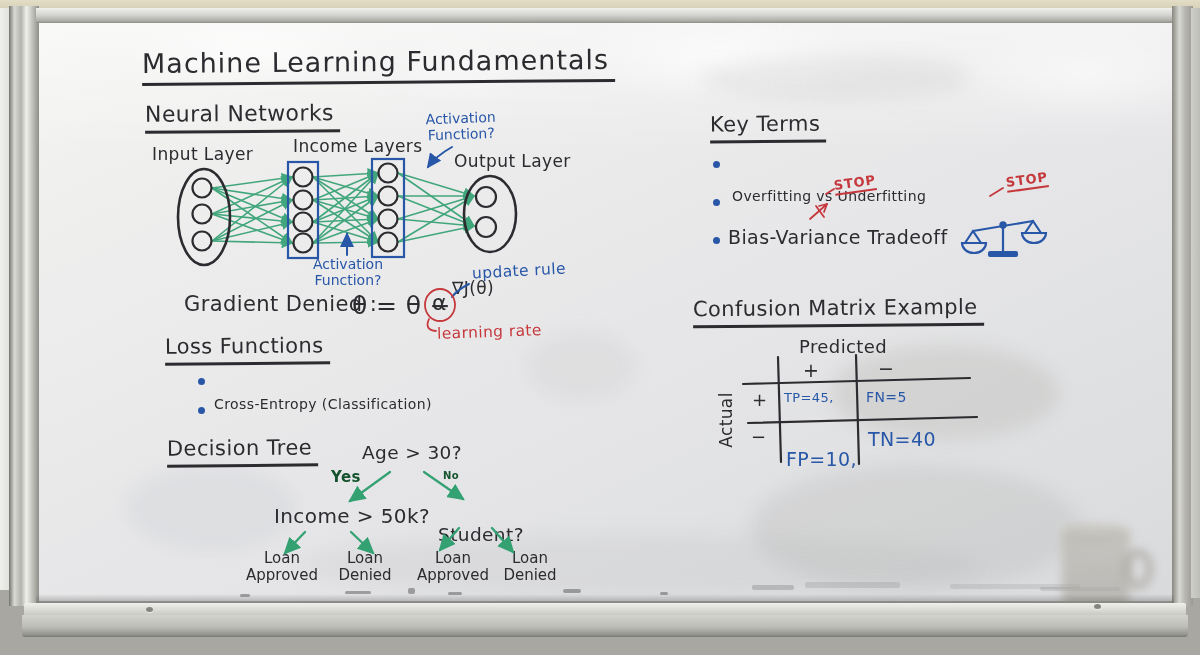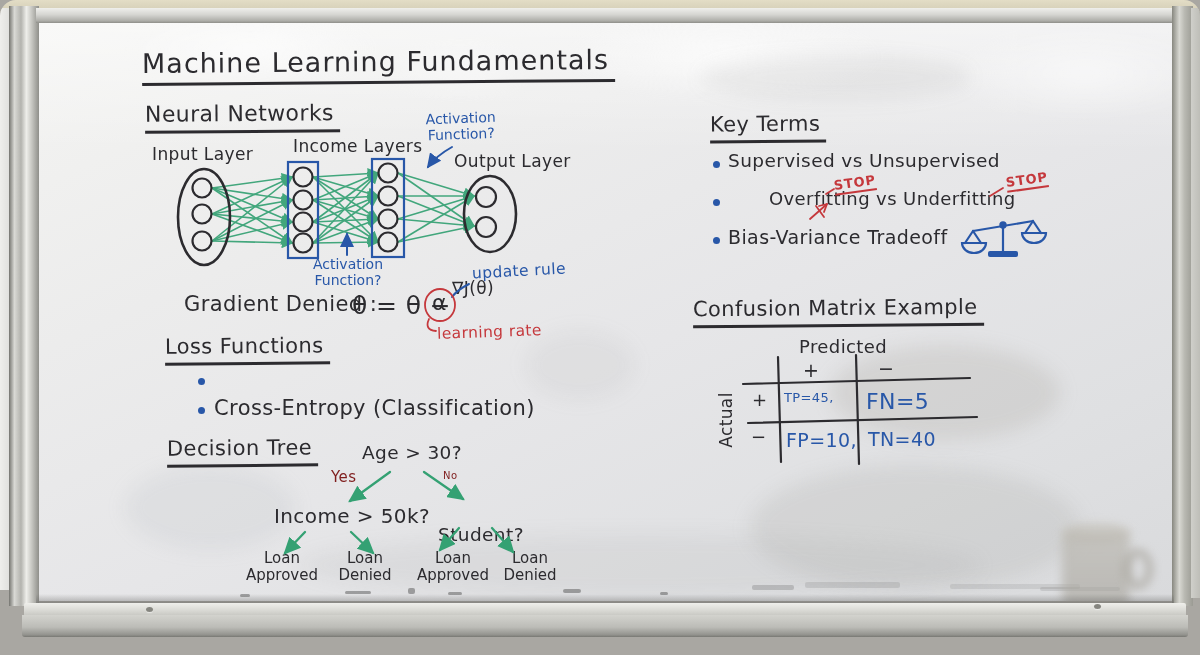--- a/index.html
+++ b/index.html
@@ -1,18 +1,18 @@
 <!DOCTYPE html>
 <html><head>
 <meta charset="utf-8">
 <style>
   * { margin:0; padding:0; box-sizing:border-box; }
   html,body { width:1200px; height:655px; overflow:hidden; }
   body { background:#a9a7a2; font-family:"DejaVu Sans", sans-serif; }
-  #scene { position:relative; width:1200px; height:655px; overflow:hidden;border-radius:16px; }
+  #scene { position:relative; width:1200px; height:655px; overflow:hidden; }
   .abs { position:absolute; }
 
   
   .wall-top { left:0; top:0; width:1200px; height:12px; background:linear-gradient(180deg,#e3ddc6,#d3cdb6); }
   .left-panel { left:0; top:8px; width:11px; height:582px; background:linear-gradient(90deg,#efefec,#dededb); }
   .left-frame { left:9px; top:6px; width:30px; height:600px;
     background:linear-gradient(90deg,#74746f 0%,#d9d9d5 18%,#b3b3ae 40%,#eeeeea 58%,#c2c2bd 78%,#8f8f8a 100%); }
   .top-frame { left:36px; top:8px; width:1144px; height:15px;
     background:linear-gradient(180deg,#efefec 0%,#d5d5d1 45%,#aeaea9 85%,#8e8e89 100%); }
   .right-frame { left:1172px; top:6px; width:21px; height:600px;
@@ -37,21 +37,21 @@
   
   .mug-body { left:1062px; top:530px; width:68px; height:80px; background:linear-gradient(180deg,#bab7af,#a5a29a);
     border-radius:10px 10px 14px 14px; filter:blur(5px); opacity:.62; }
   .mug-rim { left:1060px; top:522px; width:72px; height:22px; background:#c6c3bb; border-radius:50%; filter:blur(4px); opacity:.55; }
   .mug-handle { left:1122px; top:548px; width:32px; height:42px; border:9px solid #a9a69e; border-radius:50%;
     filter:blur(4px); opacity:.6; background:transparent; }
 
   
   .ink   { color:#2c2b2f; }
   .blue  { color:#2857a8; }
-  .green { color:#7f1d1d; }
+  .green { color:#14532d;font-weight:bold; }
   .red   { color:#c5383c; }
   .hw { letter-spacing:.4px; white-space:nowrap; }
   .pre { white-space:pre-line; text-align:center; line-height:1.12; }
   .u { border-bottom:3px solid #2c2b2f; padding-bottom:4px; padding-right:6px; }
   .tilt { transform:rotate(-.5deg); }
   .dot { width:7px; height:7px; border-radius:50%; background:#2857a8; }
   .stop { font-weight:bold; font-size:13px; letter-spacing:.8px; border-bottom:2px solid #c5383c;
     padding-bottom:1px; transform:rotate(-8deg); }
   svg { position:absolute; left:0; top:0; pointer-events:none; }
 </style>
@@ -103,57 +103,56 @@
   <div class="abs hw ink" style="left:184px;top:292px;font-size:21px">Gradient Denied :</div>
   <div class="abs hw ink" style="left:352px;top:291px;font-size:25px">θ = θ −</div>
   <div class="abs hw ink" style="left:432px;top:290px;font-size:22px">α</div>
   <div class="abs hw ink" style="left:452px;top:278px;font-size:17px">∇J(θ)</div>
   <div class="abs hw blue" style="left:472px;top:262px;font-size:15.5px;transform:rotate(-3deg)">update rule</div>
   <div class="abs hw red" style="left:437px;top:323px;font-size:15.5px;transform:rotate(-2deg)">learning rate</div>
 
   <div class="abs hw ink u tilt" style="left:165px;top:334px;font-size:21px">Loss Functions</div>
   <div class="abs dot" style="left:198px;top:378px"></div>
   <div class="abs dot" style="left:198px;top:407px"></div>
-  <div class="abs hw ink" style="left:214px;top:396px;font-size:21px">Cross-Entropy (Classification)</div>
+  <div class="abs hw ink" style="left:214px;top:396px;font-size:14px">Cross-Entropy (Classification)</div>
 
   <div class="abs hw ink u tilt" style="left:167px;top:436px;font-size:21px">Decision Tree</div>
   <div class="abs hw ink" style="left:362px;top:442px;font-size:18.5px">Age &gt; 30?</div>
   <div class="abs hw green" style="left:331px;top:468px;font-size:15px">Yes</div>
   <div class="abs hw green" style="left:443px;top:470px;font-size:10px">No</div>
   <div class="abs hw ink" style="left:274px;top:504px;font-size:20px">Income &gt; 50k?</div>
   <div class="abs hw ink" style="left:438px;top:524px;font-size:18.5px">Student?</div>
   <div class="abs ink pre" style="left:241px;top:550px;width:82px;font-size:15px">Loan
 Approved</div>
   <div class="abs ink pre" style="left:324px;top:550px;width:82px;font-size:15px">Loan
 Denied</div>
   <div class="abs ink pre" style="left:412px;top:550px;width:82px;font-size:15px">Loan
 Approved</div>
   <div class="abs ink pre" style="left:489px;top:550px;width:82px;font-size:15px">Loan
 Denied</div>
 
   <div class="abs hw ink u tilt" style="left:710px;top:112px;font-size:21px">Key Terms</div>
   <div class="abs dot" style="left:713px;top:161px"></div>
-  <div class="abs hw ink" style="left:728px;top:150px;font-size:18.5px">Supervised vs Unsupervised</div>
   <div class="abs dot" style="left:713px;top:199px"></div>
-  <div class="abs hw ink" style="left:769px;top:188px;font-size:18px">Overfitting vs Underfitting</div>
+  <div class="abs hw ink" style="left:732px;top:188px;font-size:14px">Overfitting vs Underfitting</div>
   <div class="abs dot" style="left:713px;top:237px"></div>
   <div class="abs hw ink" style="left:728px;top:226px;font-size:19px">Bias-Variance Tradeoff</div>
   <div class="abs hw red stop" style="left:834px;top:175px">STOP</div>
   <div class="abs hw red stop" style="left:1006px;top:172px">STOP</div>
 
   <div class="abs hw ink u tilt" style="left:693px;top:296px;font-size:21px">Confusion Matrix Example</div>
   <div class="abs hw ink" style="left:799px;top:336px;font-size:18px">Predicted</div>
   <div class="abs hw ink" style="left:803px;top:359px;font-size:19px">+</div>
   <div class="abs hw ink" style="left:878px;top:357px;font-size:19px">−</div>
   <div class="abs hw ink" style="left:696px;top:410px;width:60px;font-size:17px;text-align:center;transform:rotate(-90deg)">Actual</div>
   <div class="abs hw ink" style="left:752px;top:389px;font-size:18px">+</div>
   <div class="abs hw ink" style="left:751px;top:426px;font-size:18px">−</div>
   <div class="abs hw blue" style="left:784px;top:390px;font-size:13px">TP=45,</div>
-  <div class="abs hw blue" style="left:866px;top:389px;font-size:22px">FN=5</div>
-  <div class="abs hw blue" style="left:786px;top:429px;font-size:19px">FP=10,</div>
+  <div class="abs hw blue" style="left:866px;top:389px;font-size:14px">FN=5</div>
+  <div class="abs hw blue" style="left:786px;top:448px;font-size:19px">FP=10,</div>
   <div class="abs hw blue" style="left:868px;top:428px;font-size:19px">TN=40</div>
 
   <svg width="1200" height="655" viewBox="0 0 1200 655">
     <defs>
       <marker id="ag" markerWidth="8" markerHeight="7" refX="6.5" refY="3.5" orient="auto">
         <path d="M0,0 L7.5,3.5 L0,7 Z" fill="#34a173"></path>
       </marker>
       <marker id="ab" markerWidth="8" markerHeight="7" refX="6.5" refY="3.5" orient="auto">
         <path d="M0,0 L7.5,3.5 L0,7 Z" fill="#2857a8"></path>
       </marker>

